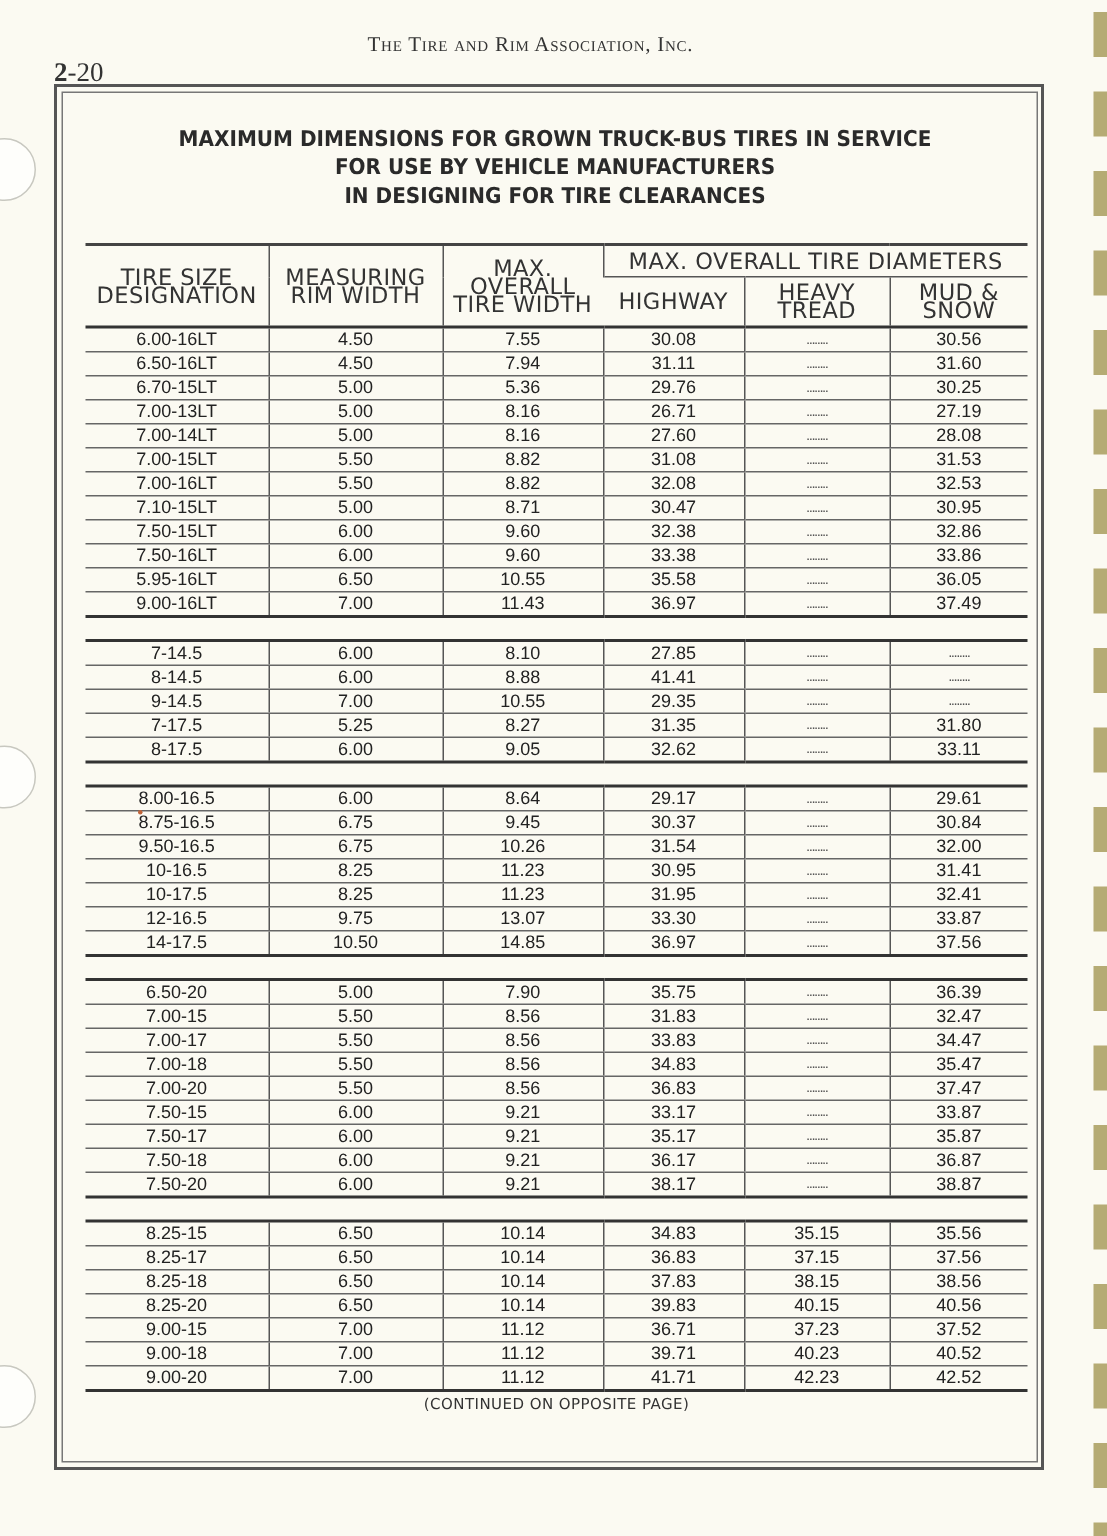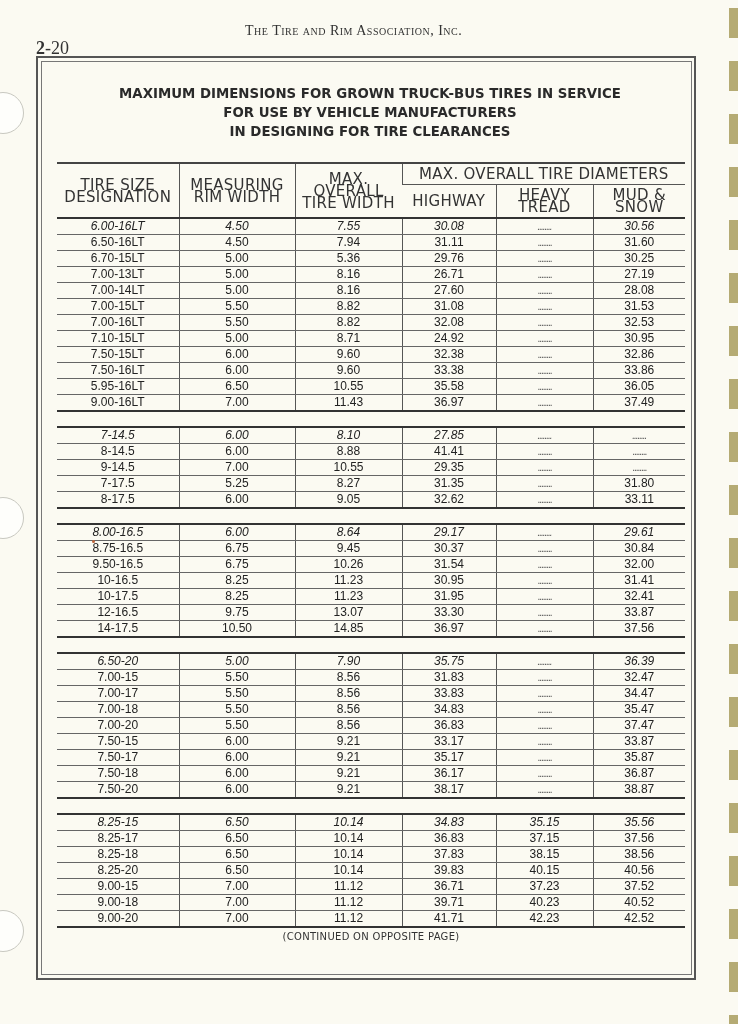--- a/index.html
+++ b/index.html
@@ -54,21 +54,21 @@
     thead tr.sub th { border-top: 1px solid #555; height: 28px; }
     thead tr.top th.group { height: 16px; }
     thead tr.top th.span2 { height: 46px; }
     tbody td {
       text-align: center; height: 15px; padding: 0; line-height: 15px;
       border-left: 1px solid #555; border-bottom: 1px solid #666;
       font-family: "Liberation Sans", sans-serif; font-size: 12px; color: #222;
       transform-origin: center;
     }
     tbody td:first-child { border-left: none; }
-    tbody tr.first td { border-top: 2px solid #333; font-style: italic; }
+    tbody tr.first td { border-top: 2px solid #333; }
     tbody tr.last td { border-bottom: 2px solid #333; }
     tr.spacer td { height: 14px; border: none; }
     td.dots { color: #555; font-size: 10px; letter-spacing: -1px; }
     col.c1 { width: 122px; } col.c2 { width: 116px; } col.c3 { width: 107px; }
     col.c4 { width: 94px; } col.c5 { width: 97px; } col.c6 { width: 92px; }
     .footer {
       position: absolute; left: 57px; top: 931px; width: 628px; text-align: center;
       font-family: "DejaVu Sans", sans-serif; font-size: 10px; color: #333; letter-spacing: 0.3px;
     }
     .mark { position: absolute; left: 92px; top: 540px; width: 3px; height: 3px; background: #c0643a; border-radius: 50%; }
@@ -191,21 +191,21 @@
         <td>5.50</td>
         <td>8.82</td>
         <td>32.08</td>
         <td class="dots">........</td>
         <td>32.53</td>
       </tr>
       <tr>
         <td>7.10-15LT</td>
         <td>5.00</td>
         <td>8.71</td>
-        <td>24.92</td>
+        <td>30.47</td>
         <td class="dots">........</td>
         <td>30.95</td>
       </tr>
       <tr>
         <td>7.50-15LT</td>
         <td>6.00</td>
         <td>9.60</td>
         <td>32.38</td>
         <td class="dots">........</td>
         <td>32.86</td>

